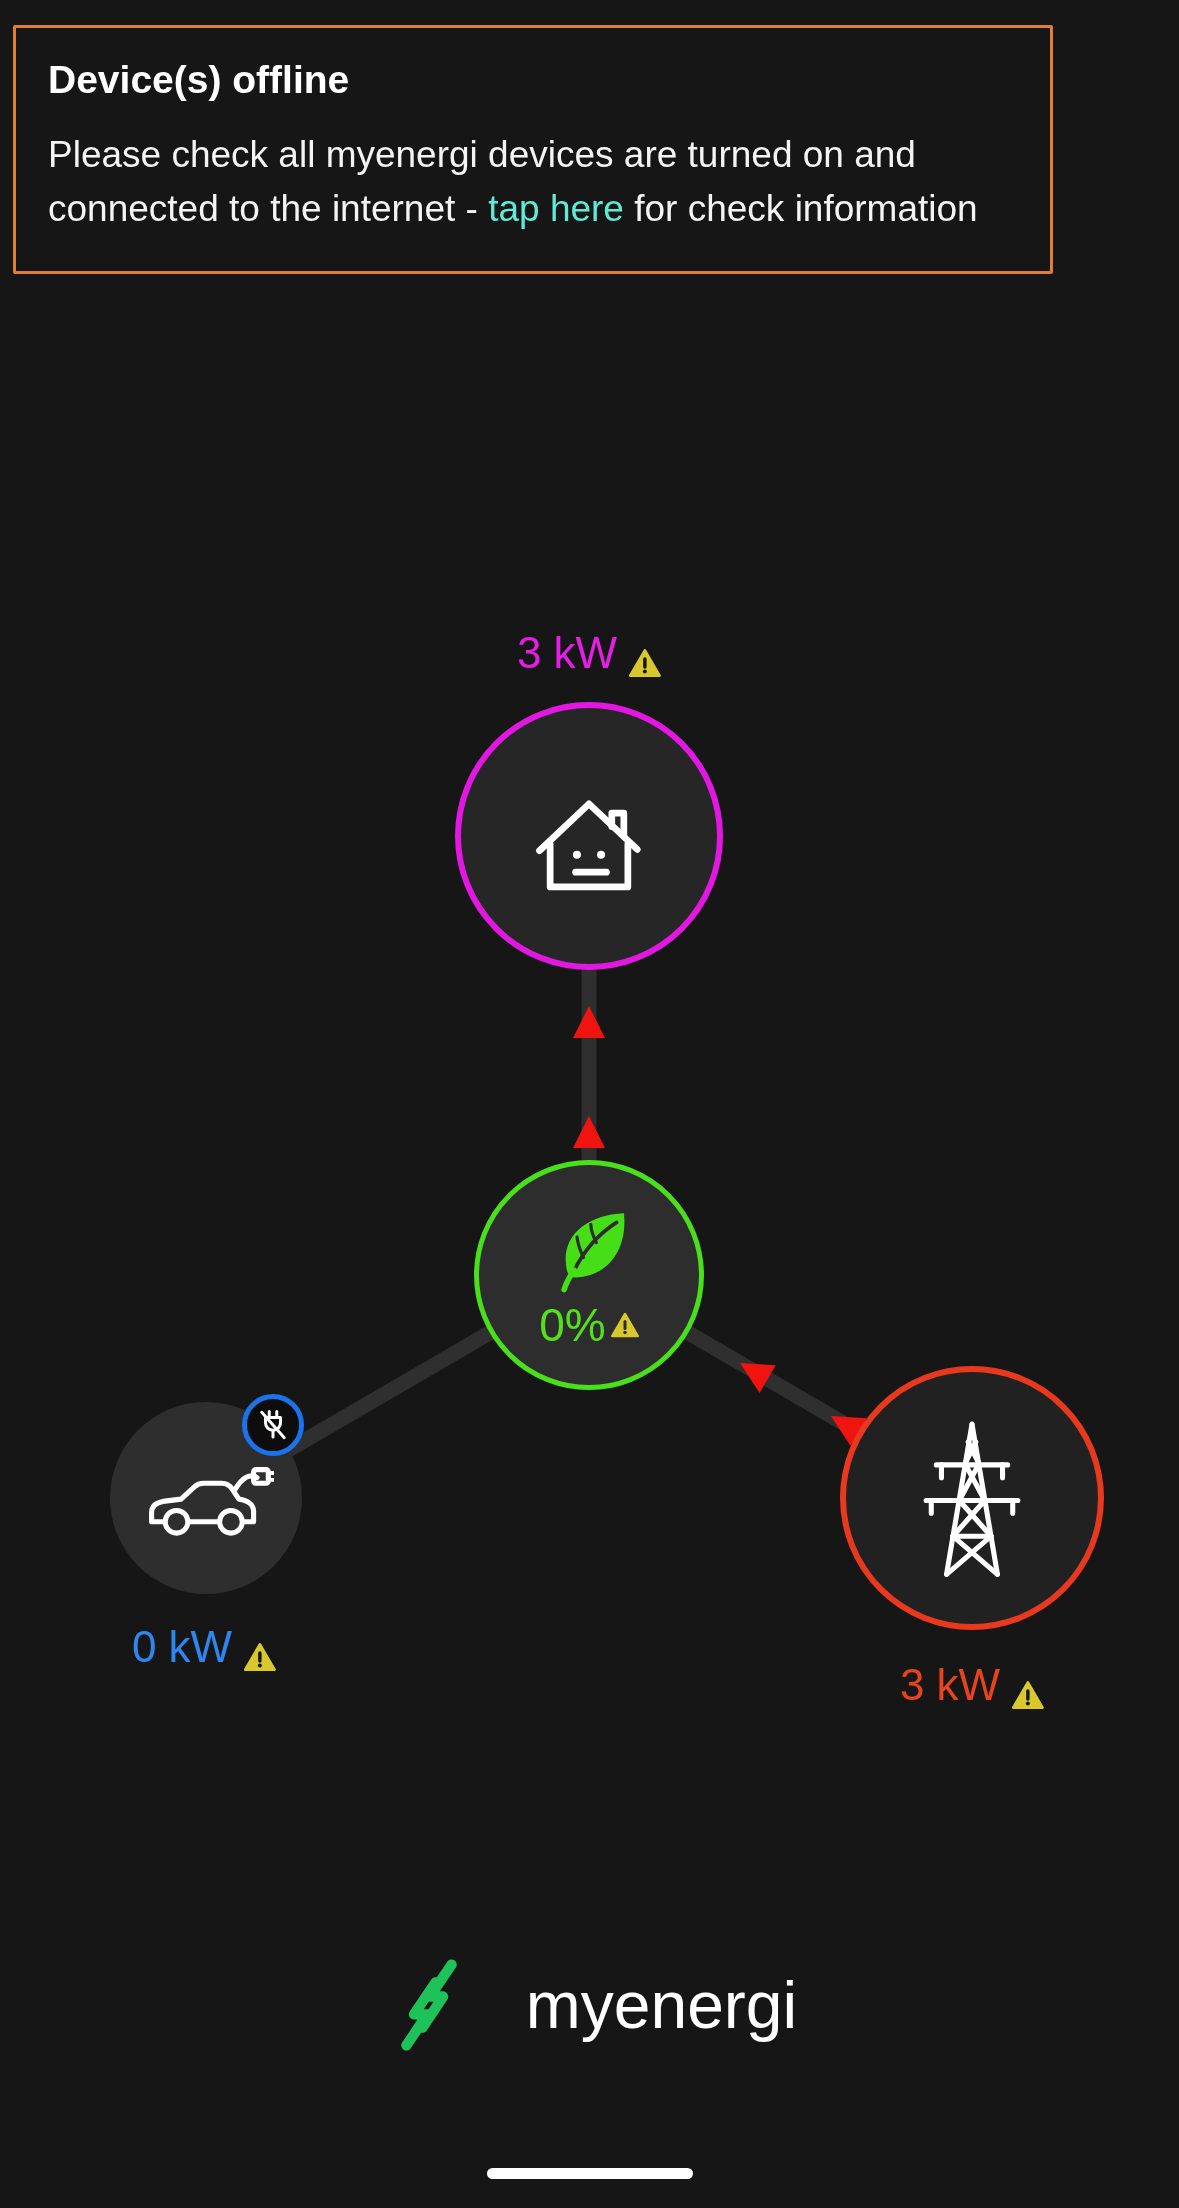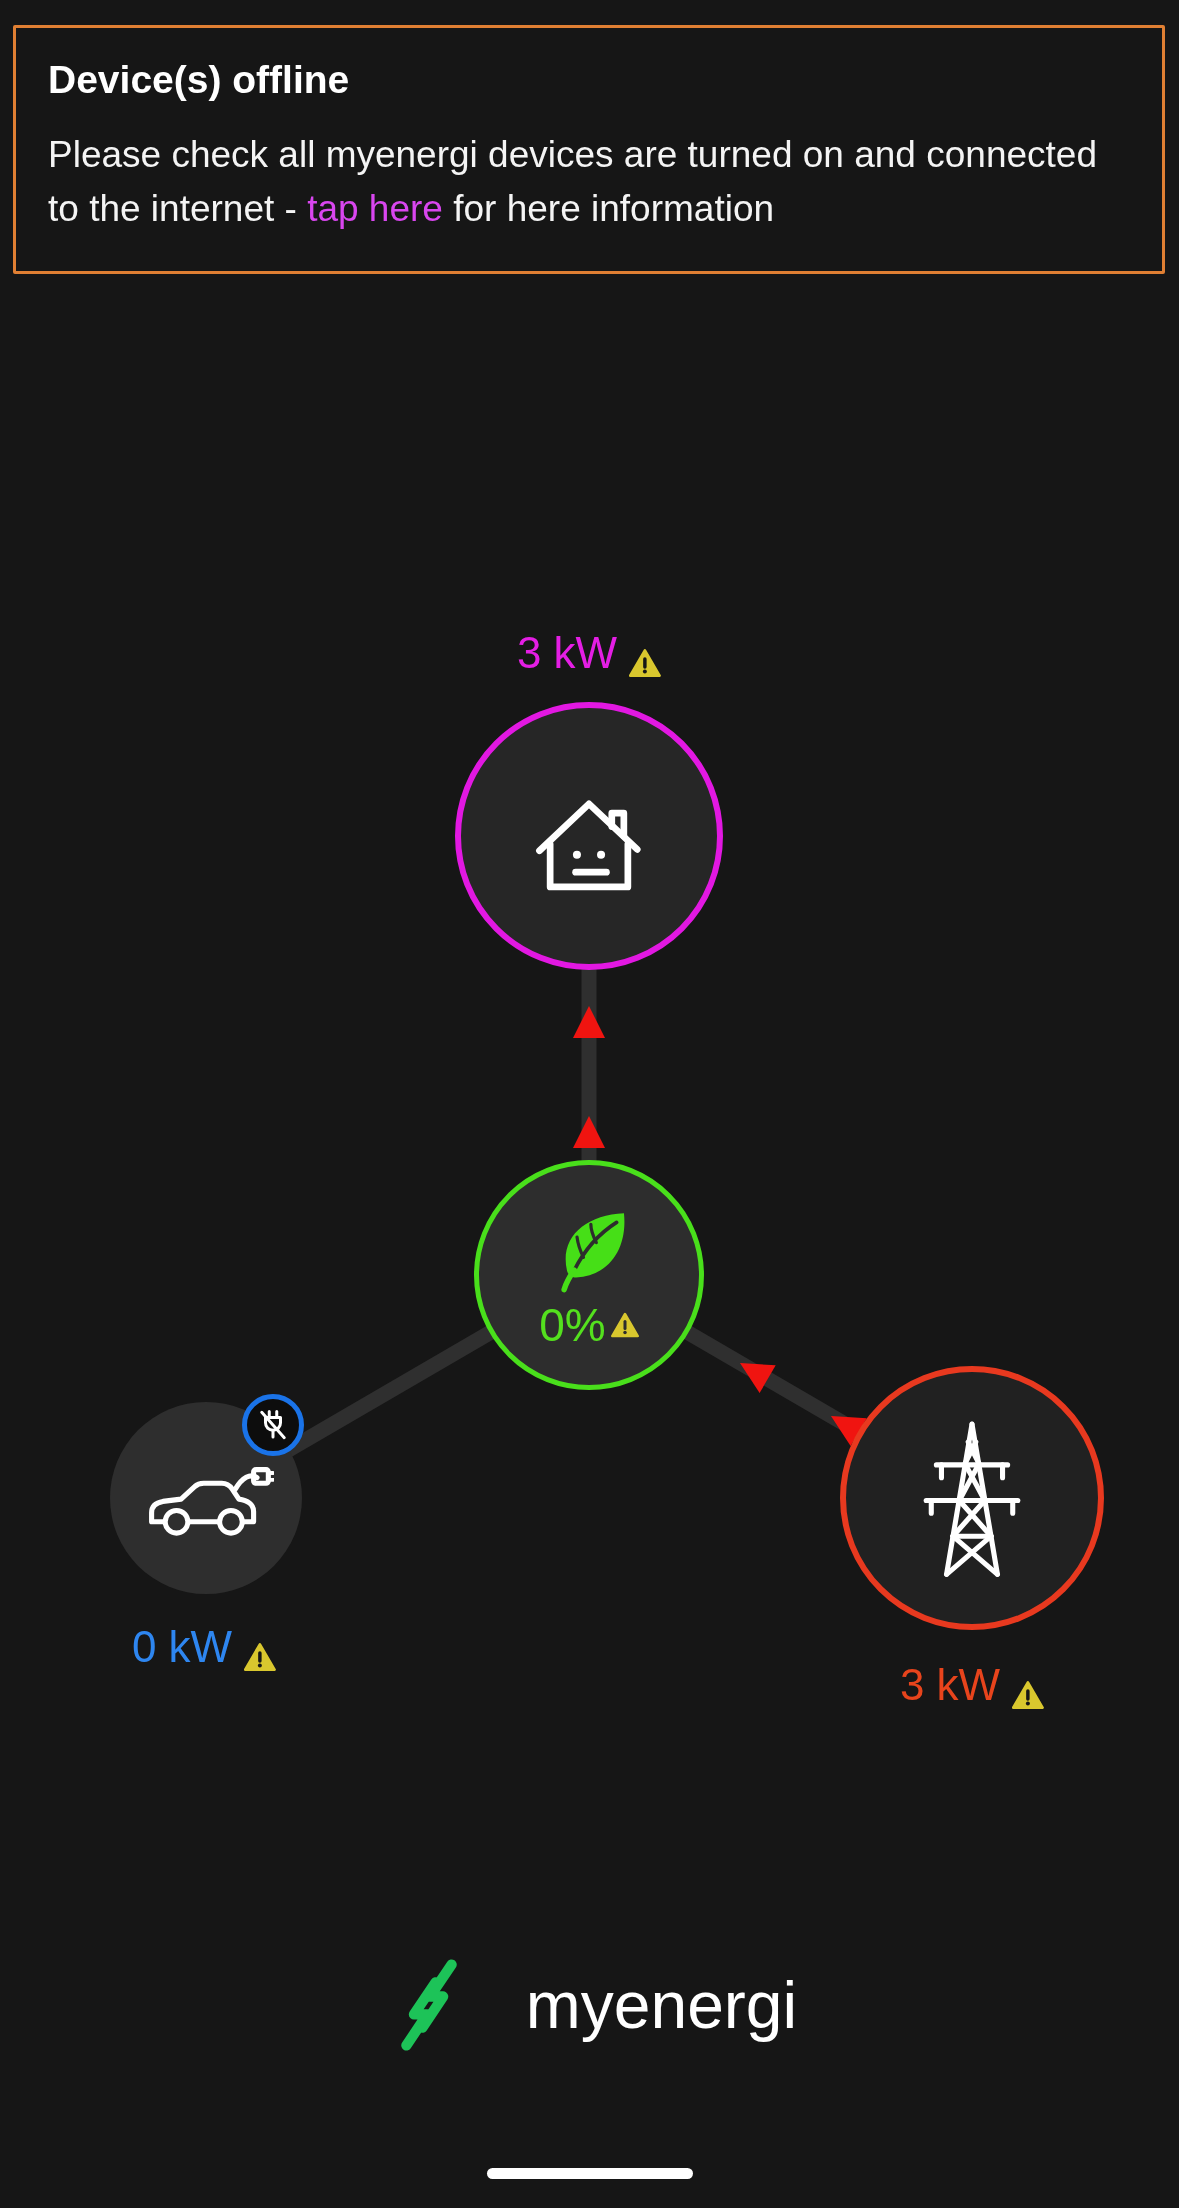--- a/index.html
+++ b/index.html
@@ -5,28 +5,28 @@
   html, body { margin:0; padding:0; overflow:hidden; }
   body {
     width:1179px; height:2208px;
     background:#161616;
     font-family:"Liberation Sans", sans-serif;
     position:relative;
   }
 
   
   .banner {
-    position:absolute; left:13px; top:25px; width:1152px;
+    position:absolute; left:13px; top:25px; width:1040px;
     box-sizing:border-box;
     border:3px solid #e07f33; border-radius:2px;
     padding:30px 32px 36px 32px;
   }
   .banner-title { color:#ffffff; font-size:39px; font-weight:700; margin-bottom:26px; }
   .banner-body  { color:#f4f4f4; font-size:37px; font-weight:400; line-height:1.45; }
-  .banner-link  { color:#d946ef; cursor:pointer; }
+  .banner-link  { color:#5eead4; cursor:pointer; }
 
   
   .flow-lines { position:absolute; left:0; top:0; }
 
   .node {
     position:absolute; border-radius:50%;
     display:flex; align-items:center; justify-content:center;
     box-sizing:border-box; cursor:pointer;
   }
   .house-node { left:455px; top:702px;  width:268px; height:268px; background:#262626; border:6px solid #e218e2; }
@@ -65,21 +65,21 @@
     position:absolute; left:50%; transform:translateX(-50%);
     top:2168px; width:206px; height:11px; border-radius:6px; background:#ffffff;
     cursor:grab;
   }
 </style>
 </head>
 <body>
 
 <div class="banner">
   <div class="banner-title">Device(s) offline</div>
-  <div class="banner-body"><span>Please check all myenergi devices are turned on and connected to the internet - </span><span class="banner-link">tap here</span><span> for here information</span></div>
+  <div class="banner-body"><span>Please check all myenergi devices are turned on and connected to the internet - </span><span class="banner-link">tap here</span><span> for check information</span></div>
 </div>
 
 <svg class="flow-lines" width="1179" height="2208" viewBox="0 0 1179 2208">
   <g stroke="#2f2f2f" stroke-width="15" stroke-linecap="round">
     <line x1="589" y1="960" x2="589" y2="1170"></line>
     <line x1="589" y1="1275" x2="206" y2="1498"></line>
     <line x1="589" y1="1275" x2="972" y2="1498"></line>
   </g>
   <g fill="#f01410">
     <path d="M0 0 L32 -16 L32 16 Z" transform="translate(589,1006) rotate(90)"></path>

